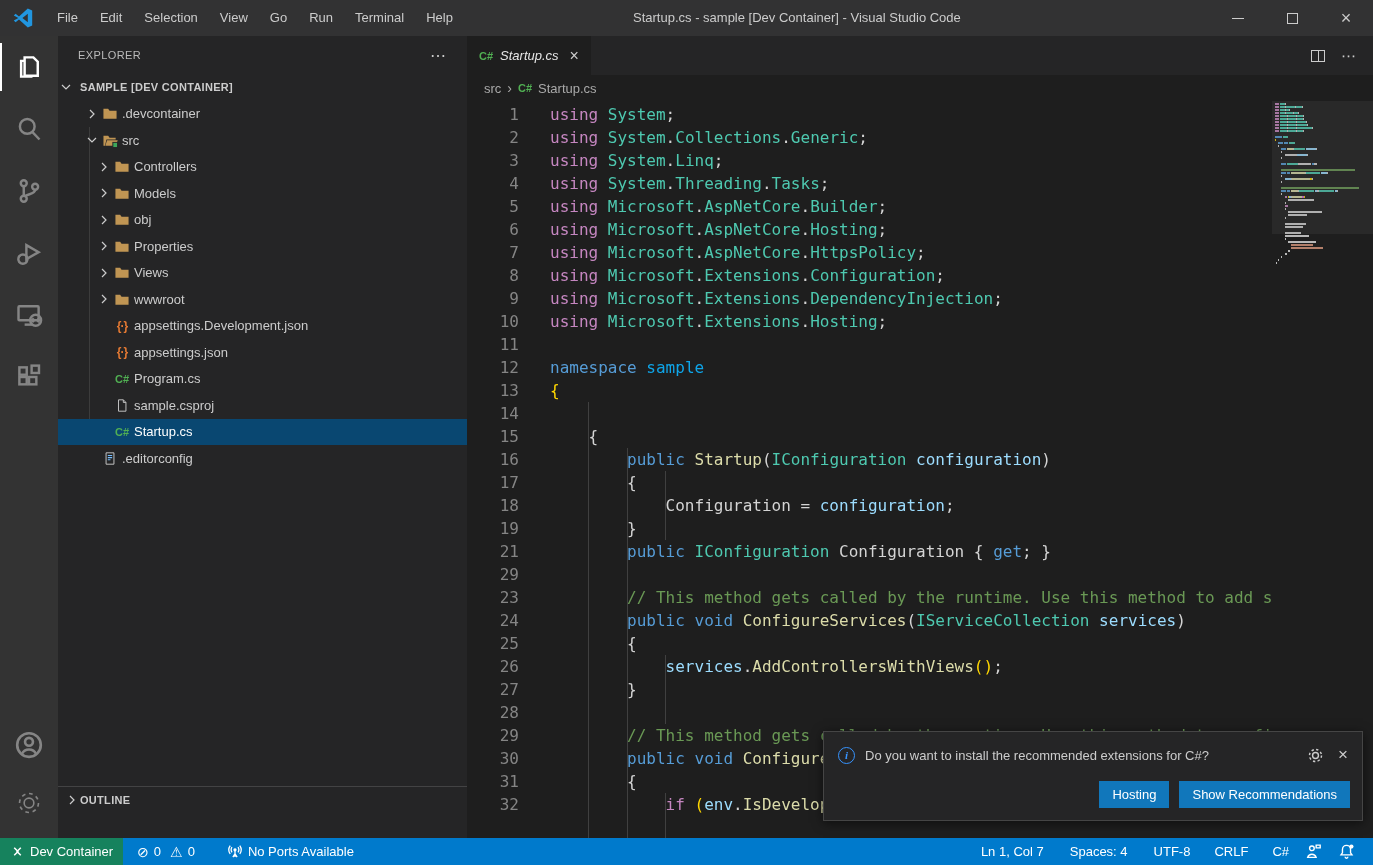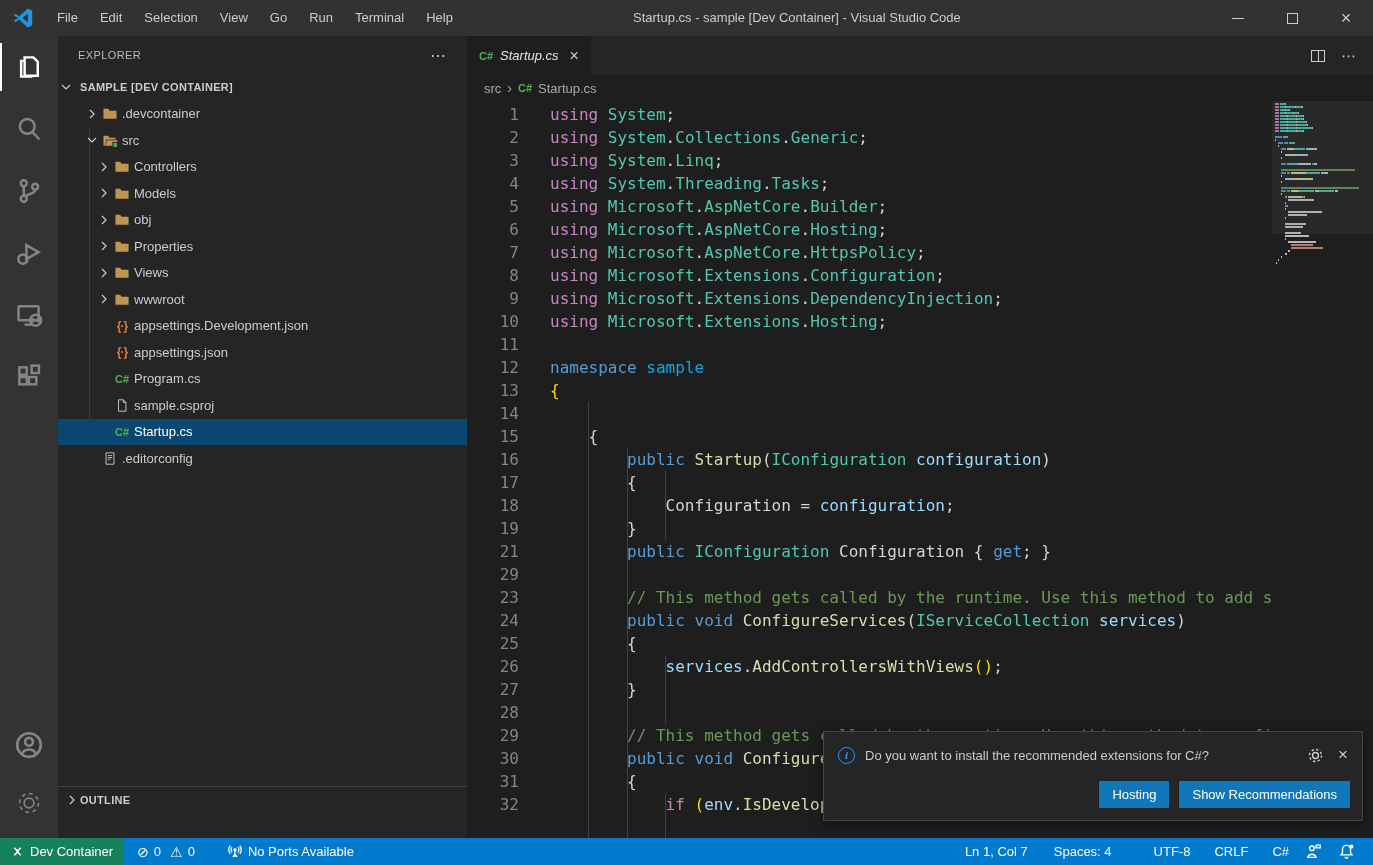--- a/index.html
+++ b/index.html
@@ -790,21 +790,21 @@
         </svg>
       <span>No Ports Available</span>
     </div>
     <div class="sb-right">
       <div class="sb-item">
           <span>Ln 1, Col 7</span>
         </div>
       <div class="sb-item" style="margin-left:10px">
           <span>Spaces: 4</span>
         </div>
-      <div class="sb-item" style="margin-left:26px">
+      <div class="sb-item" style="margin-left:10px">
           <span>UTF-8</span>
         </div>
       <div class="sb-item" style="margin-left:8px">
           <span>CRLF</span>
         </div>
       <div class="sb-item" style="margin-left:8px">
           <span>C#</span>
         </div>
       <div class="sb-item">
         <svg width="17" height="17" viewBox="0 0 16 16">

